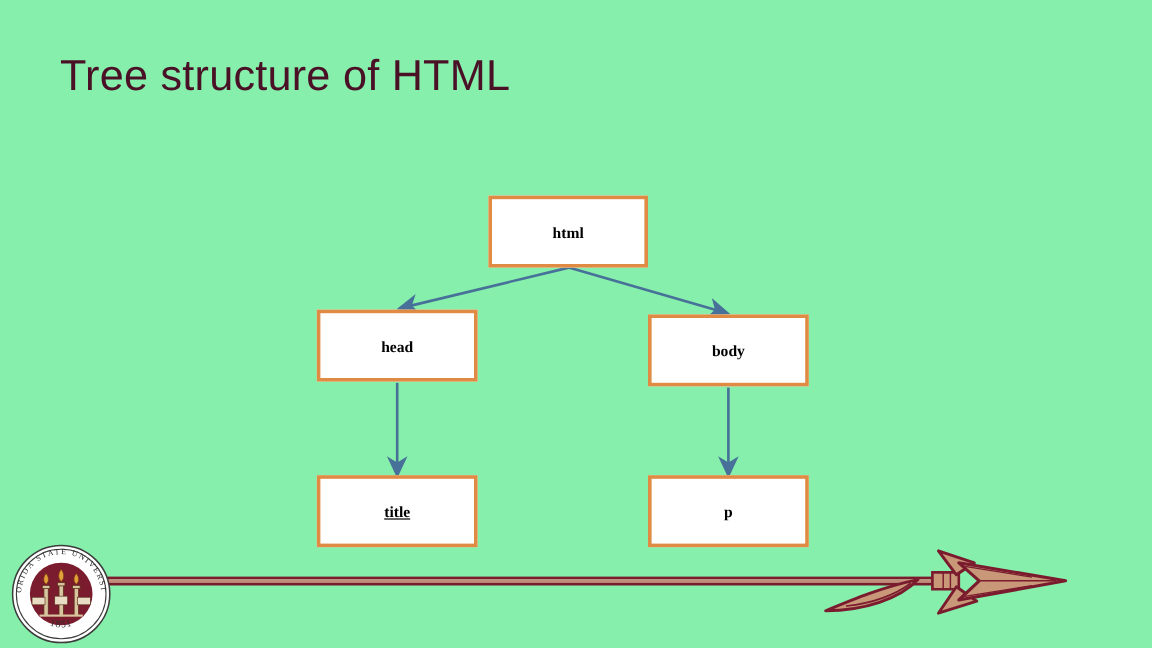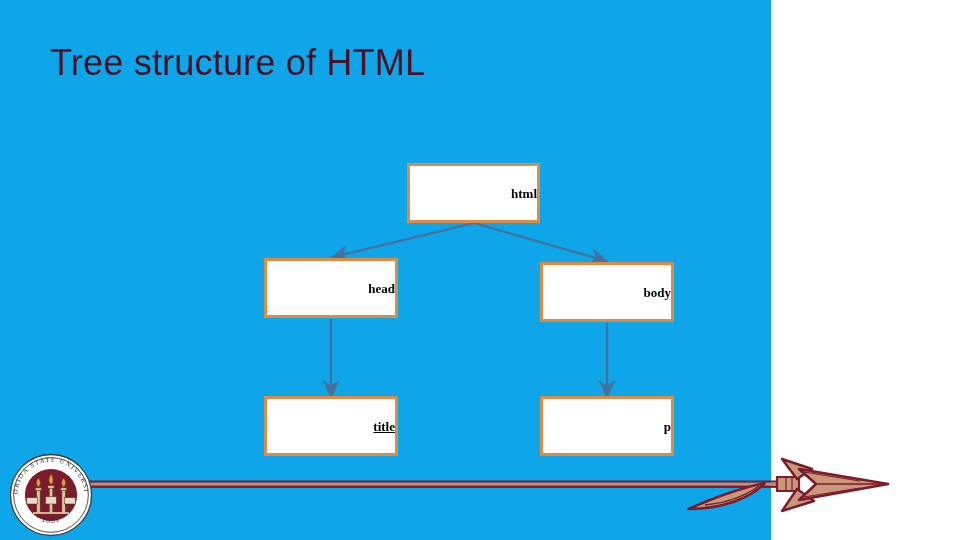--- a/index.html
+++ b/index.html
@@ -8,23 +8,23 @@
   }
   body {
     width: 960px;
     height: 540px;
     background: #ffffff;
     font-family: "Liberation Sans", sans-serif;
     overflow: hidden;
   }
   #slide {
     position: relative;
-    width: 771px;
+    width: 960px;
     height: 540px;
-    background: #0ea5e9;
+    background: #86efac;
   }
 
   
   #slide-title {
     position: absolute;
     left: 50px;
     top: 42px;
     width: 700px;
     font-family: "Liberation Sans", sans-serif;
     font-size: 36px;
@@ -35,21 +35,21 @@
   }
 
   
   .node {
     position: absolute;
     box-sizing: border-box;
     background: #ffffff;
     border: 3px solid #E08B43;
     display: flex;
     align-items: center;
-    justify-content: flex-end;
+    justify-content: center;
   }
   .node-label {
     font-family: "Liberation Serif", serif;
     font-size: 13px;
     font-weight: 700;
     color: #000000;
     line-height: 1;
   }
 
   #node-html  { left: 407px; top: 163px; width: 133px; height: 60px; }

